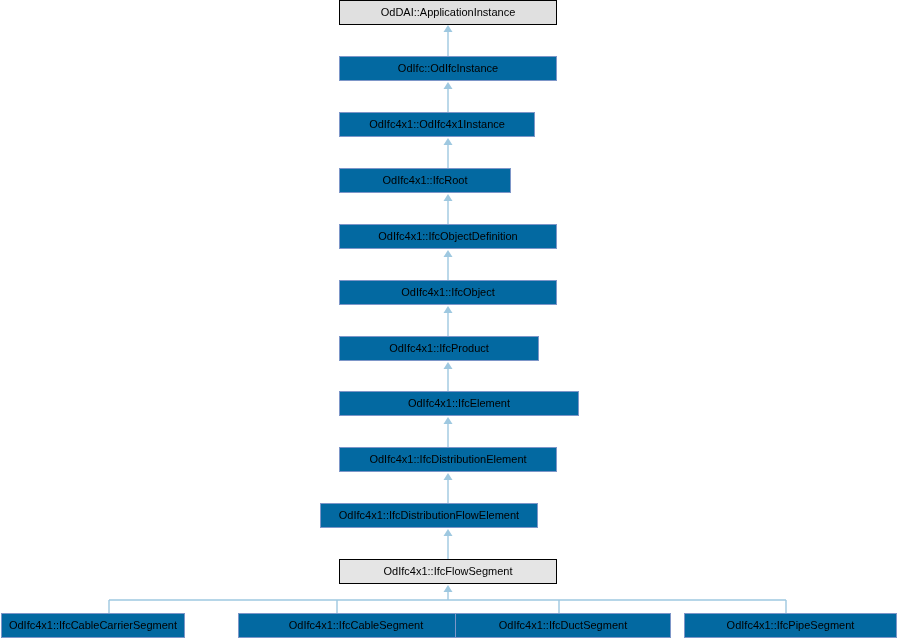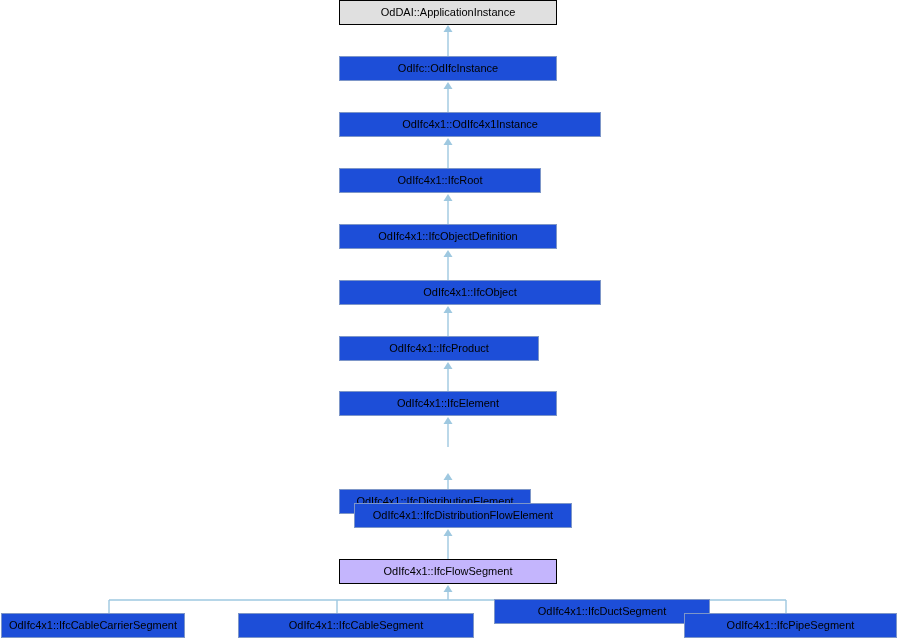--- a/index.html
+++ b/index.html
@@ -30,30 +30,30 @@
   .node {
     position: absolute;
     box-sizing: border-box;
     height: 25px;
     line-height: 23px;
     text-align: center;
     font-size: 11px;
     color: #000000;
     white-space: nowrap;
     overflow: hidden;
-    background: #1d4ed8;
+    background: #0369a1;
     border: 1px solid #7d96c8;
     letter-spacing: 0px;
   }
   .node.root {
     background: #e0e0e0;
     border: 1px solid #000000;
   }
   .node.focus {
-    background: #c4b5fd;
+    background: #e5e5e5;
     border: 1px solid #000000;
   }
   .node-label {
     display: block;
     padding: 0 4px;
   }
 </style>
 </head>
 <body>
 
@@ -87,53 +87,53 @@
       <line x1="559" y1="600" x2="559" y2="613" stroke="#9ec8e0" stroke-width="1.4"></line>
       <line x1="786" y1="600" x2="786" y2="613" stroke="#9ec8e0" stroke-width="1.4"></line>
     </svg>
   <div id="nodes">
       <div class="node root" style="left: 339px; top: 0px; width: 218px;">
         <span class="node-label">OdDAI::ApplicationInstance</span>
       </div>
       <div class="node" style="left: 339px; top: 56px; width: 218px;">
         <span class="node-label">OdIfc::OdIfcInstance</span>
       </div>
-      <div class="node" style="left: 339px; top: 112px; width: 262px;">
+      <div class="node" style="left: 339px; top: 112px; width: 196px;">
         <span class="node-label">OdIfc4x1::OdIfc4x1Instance</span>
       </div>
-      <div class="node" style="left: 339px; top: 168px; width: 202px; text-align: center;">
+      <div class="node" style="left: 339px; top: 168px; width: 172px; text-align: center;">
         <span class="node-label">OdIfc4x1::IfcRoot</span>
       </div>
       <div class="node" style="left: 339px; top: 224px; width: 218px;">
         <span class="node-label">OdIfc4x1::IfcObjectDefinition</span>
       </div>
-      <div class="node" style="left: 339px; top: 280px; width: 262px;">
+      <div class="node" style="left: 339px; top: 280px; width: 218px;">
         <span class="node-label">OdIfc4x1::IfcObject</span>
       </div>
       <div class="node" style="left: 339px; top: 336px; width: 200px;">
         <span class="node-label">OdIfc4x1::IfcProduct</span>
       </div>
-      <div class="node" style="left: 339px; top: 391px; width: 218px;">
+      <div class="node" style="left: 339px; top: 391px; width: 240px;">
         <span class="node-label">OdIfc4x1::IfcElement</span>
       </div>
-      <div class="node" style="left: 339px; top: 447px; width: 192px; margin-top: 42px;">
+      <div class="node" style="left: 339px; top: 447px; width: 218px;">
         <span class="node-label">OdIfc4x1::IfcDistributionElement</span>
       </div>
-      <div class="node" style="left: 354px; top: 503px; width: 218px;">
+      <div class="node" style="left: 320px; top: 503px; width: 218px;">
         <span class="node-label">OdIfc4x1::IfcDistributionFlowElement</span>
       </div>
       <div class="node focus" style="left: 339px; top: 559px; width: 218px;">
         <span class="node-label">OdIfc4x1::IfcFlowSegment</span>
       </div>
       <div class="node" style="left: 1px; top: 613px; width: 184px;">
         <span class="node-label">OdIfc4x1::IfcCableCarrierSegment</span>
       </div>
       <div class="node" style="left: 238px; top: 613px; width: 236px;">
         <span class="node-label">OdIfc4x1::IfcCableSegment</span>
       </div>
-      <div class="node" style="left: 455px; top: 599px; width: 216px; margin-left: 39px;">
+      <div class="node" style="left: 455px; top: 613px; width: 216px;">
         <span class="node-label">OdIfc4x1::IfcDuctSegment</span>
       </div>
       <div class="node" style="left: 684px; top: 613px; width: 213px;">
         <span class="node-label">OdIfc4x1::IfcPipeSegment</span>
       </div>
     </div>
 </div>
 
 </body></html>

